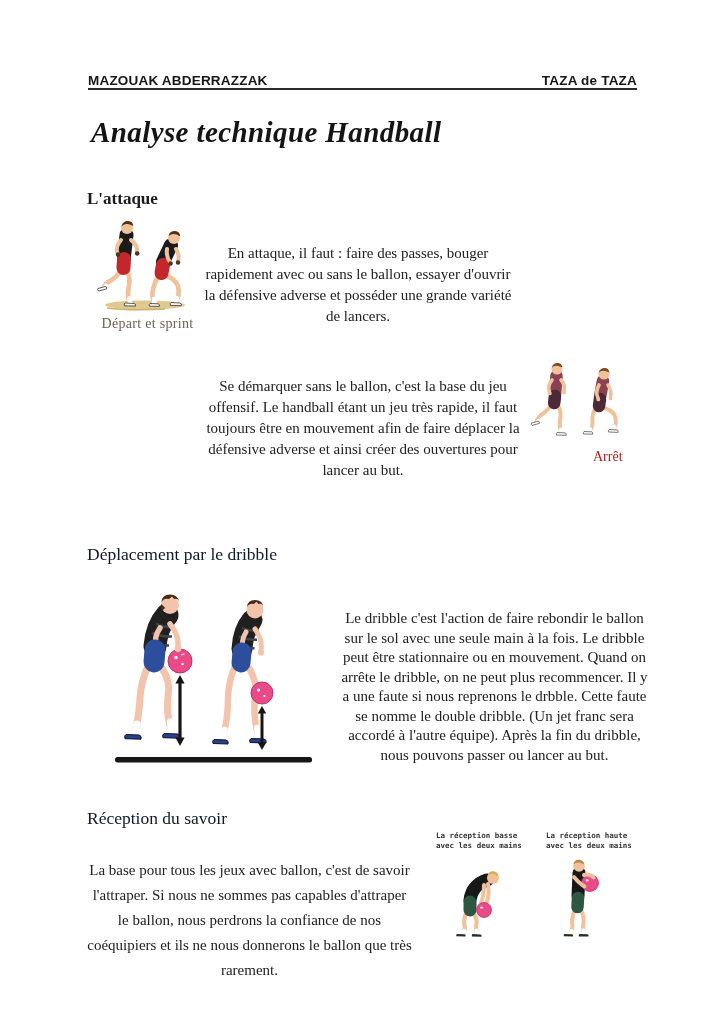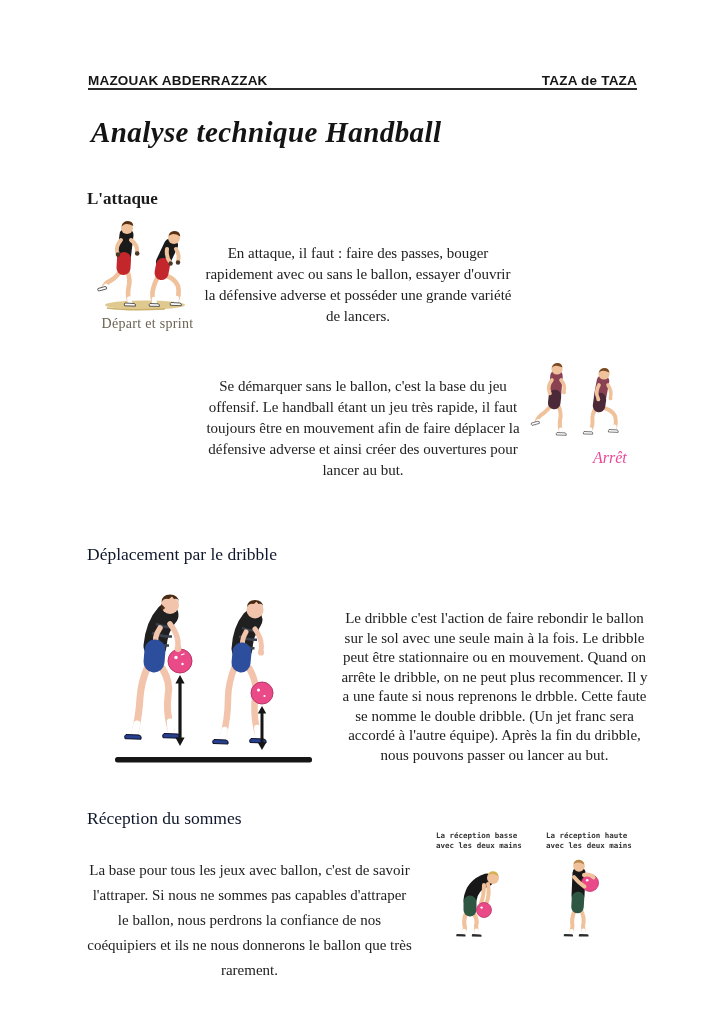--- a/index.html
+++ b/index.html
@@ -24,21 +24,21 @@
   }
 
   .h-bold { font-size:17px; font-weight:bold; color:#1a1a1a; white-space:nowrap; }
   .h-reg  { font-size:17.5px; color:#0f172a; white-space:nowrap; }
 
   .para { font-size:15px; line-height:21px; color:#212121; text-align:center; }
   .para.tight { line-height:19.5px; }
   .para.mid { line-height:25px; }
 
   .cap-small { font-size:14px; color:#6b6353; letter-spacing:.3px; text-align:center; }
-  .cap-arret { font-size:16px; color:#ec4899;font-style:italic; }
+  .cap-arret { font-size:14px; color:#b91c1c; }
   .cap-mono {
     font-family:"DejaVu Sans Mono", monospace;
     font-size:7.5px; font-weight:bold; line-height:9.5px; color:#333;
   }
   svg { display:block; }
 </style>
 </head>
 <body>
 
 <div class="page">
@@ -180,21 +180,21 @@
       <path d="M143,41 Q151,52 149,62" stroke="#f2c4ac" stroke-width="5" fill="none" stroke-linecap="round"></path>
       <circle cx="149" cy="64.5" r="3.1" fill="#f2c4ac"></circle>
       <line x1="150" y1="121" x2="150" y2="158" stroke="#161616" stroke-width="3"></line>
       <path d="M150,118 l-4.2,7.5 h8.4 z" fill="#161616"></path>
       <path d="M150,162 l-4.2,-7.5 h8.4 z" fill="#161616"></path>
     </svg>
   </div>
 
   <div class="abs para tight" style="left:341px; top:577px; width:307px;">Le dribble c'est l'action de faire rebondir le ballon sur le sol avec une seule main à la fois. Le dribble peut être stationnaire ou en mouvement. Quand on arrête le dribble, on ne peut plus recommencer. Il y a une faute si nous reprenons le drbble. Cette faute se nomme le double dribble. (Un jet franc sera accordé à l'autre équipe). Après la fin du dribble, nous pouvons passer ou lancer au but.</div>
 
-  <div class="abs h-reg" style="left:87px; top:776px;">Réception du sommes</div>
+  <div class="abs h-reg" style="left:87px; top:776px;">Réception du savoir</div>
 
   <div class="abs cap-mono" style="left:436px; top:799px; width:95px;">La réception basse avec les deux mains</div>
   <div class="abs cap-mono" style="left:546px; top:799px; width:95px;">La réception haute avec les deux mains</div>
 
   <div class="abs para mid" style="left:87px; top:826px; width:325px;">La base pour tous les jeux avec ballon, c'est de savoir l'attraper. Si nous ne sommes pas capables d'attraper le ballon, nous perdrons la confiance de nos coéquipiers et ils ne nous donnerons le ballon que très rarement.</div>
 
   <div class="abs" style="left:444px; top:822px;">
     <svg width="78" height="86" viewBox="0 0 78 86">
       <path d="M22,59 Q19,67 21,74 L19.5,80" stroke="#f0c29c" stroke-width="4.2" fill="none" stroke-linecap="round"></path>
       <path d="M30,60 Q34,66 32,72 L33,80" stroke="#f0c29c" stroke-width="4.2" fill="none" stroke-linecap="round"></path>

